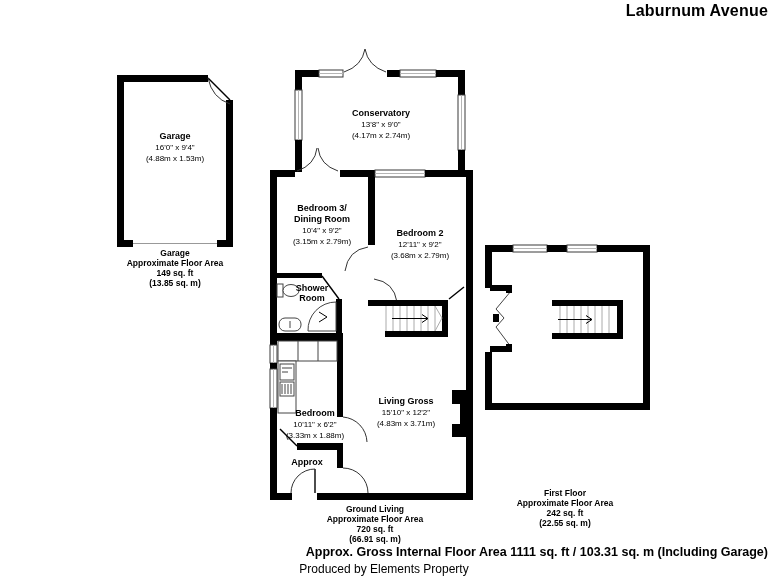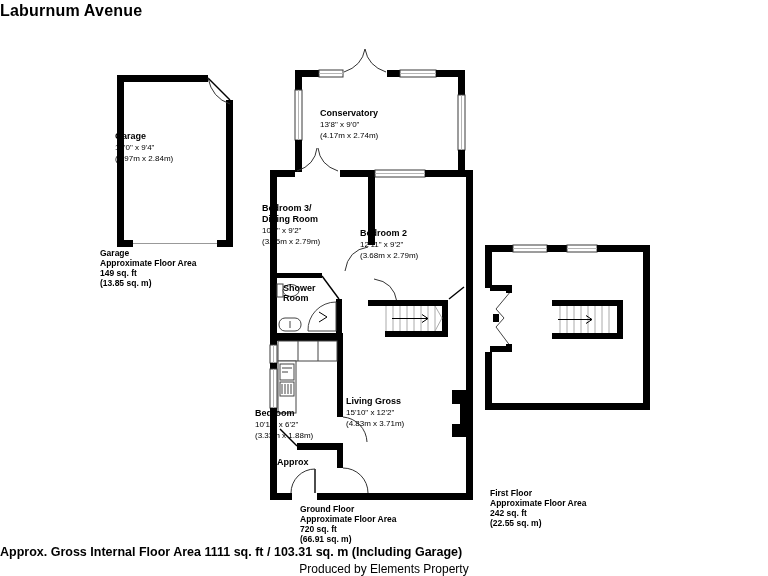--- a/index.html
+++ b/index.html
@@ -1,24 +1,24 @@
 <!DOCTYPE html>
 <html><head>
 <meta charset="utf-8">
 <style>
   *{margin:0;padding:0;box-sizing:border-box}
   html,body{width:768px;height:576px;background:#fff;font-family:"Liberation Sans",sans-serif;color:#000}
   .page{position:relative;width:768px;height:576px;background:#fff;overflow:hidden}
   svg.plan{position:absolute;left:0;top:0}
-  .title{position:absolute;top:2px;left:0;width:768px;text-align:left;font-size:16px;font-weight:bold;letter-spacing:.2px}
-  .lbl{position:absolute;}
+  .title{position:absolute;top:2px;left:0;width:768px;text-align:right;font-size:16px;font-weight:bold;letter-spacing:.2px}
+  .lbl{position:absolute;text-align:center}
   .room-name{font-size:9px;font-weight:bold;line-height:11px}
   .room-dim{font-size:8px;line-height:11px}
   .area-line{font-size:8.5px;font-weight:bold;line-height:10px}
-  .footer-total{position:absolute;left:0;top:545px;width:768px;text-align:left;font-size:12.5px;font-weight:bold}
+  .footer-total{position:absolute;left:0;top:545px;width:768px;text-align:right;font-size:12.5px;font-weight:bold}
   .footer-credit{position:absolute;left:0;top:562px;width:768px;text-align:center;font-size:12px}
   
   .wall{fill:#000}
   .win{fill:#fff;stroke:#3a3a3a;stroke-width:1}
   .winline{stroke:#b5b5b5;stroke-width:1}
   .door{fill:none;stroke:#333;stroke-width:1}
   .leaf{stroke:#000;stroke-width:1.4}
   .thin{stroke:#999;stroke-width:1}
   .tread{stroke:#aaa;stroke-width:1}
   .fix{fill:#fff;stroke:#444;stroke-width:1}
@@ -228,21 +228,21 @@
         </g>
       </g>
     </g>
   </svg>
 
   <h1 class="title">Laburnum Avenue</h1>
 
   <div class="lbl" style="left:115px;top:131px;width:120px">
     <div class="room-name">Garage</div>
     <div class="room-dim">16'0" x 9'4"</div>
-    <div class="room-dim">(3.97m x 2.84m)</div>
+    <div class="room-dim">(4.88m x 1.53m)</div>
   </div>
 
   <div class="lbl" style="left:320px;top:108px;width:122px">
     <div class="room-name">Conservatory</div>
     <div class="room-dim">13'8" x 9'0"</div>
     <div class="room-dim">(4.17m x 2.74m)</div>
   </div>
 
   <div class="lbl" style="left:262px;top:203px;width:120px">
     <div class="room-name">Bedroom 3/</div>
@@ -280,21 +280,21 @@
 
 
   <div class="lbl" style="left:100px;top:248px;width:150px">
     <div class="area-line">Garage</div>
     <div class="area-line">Approximate Floor Area</div>
     <div class="area-line">149 sq. ft</div>
     <div class="area-line">(13.85 sq. m)</div>
   </div>
 
   <div class="lbl" style="left:300px;top:504px;width:150px">
-    <div class="area-line">Ground Floor</div>
+    <div class="area-line">Ground Living</div>
     <div class="area-line">Approximate Floor Area</div>
     <div class="area-line">720 sq. ft</div>
     <div class="area-line">(66.91 sq. m)</div>
   </div>
 
   <div class="lbl" style="left:490px;top:488px;width:150px">
     <div class="area-line">First Floor</div>
     <div class="area-line">Approximate Floor Area</div>
     <div class="area-line">242 sq. ft</div>
     <div class="area-line">(22.55 sq. m)</div>

